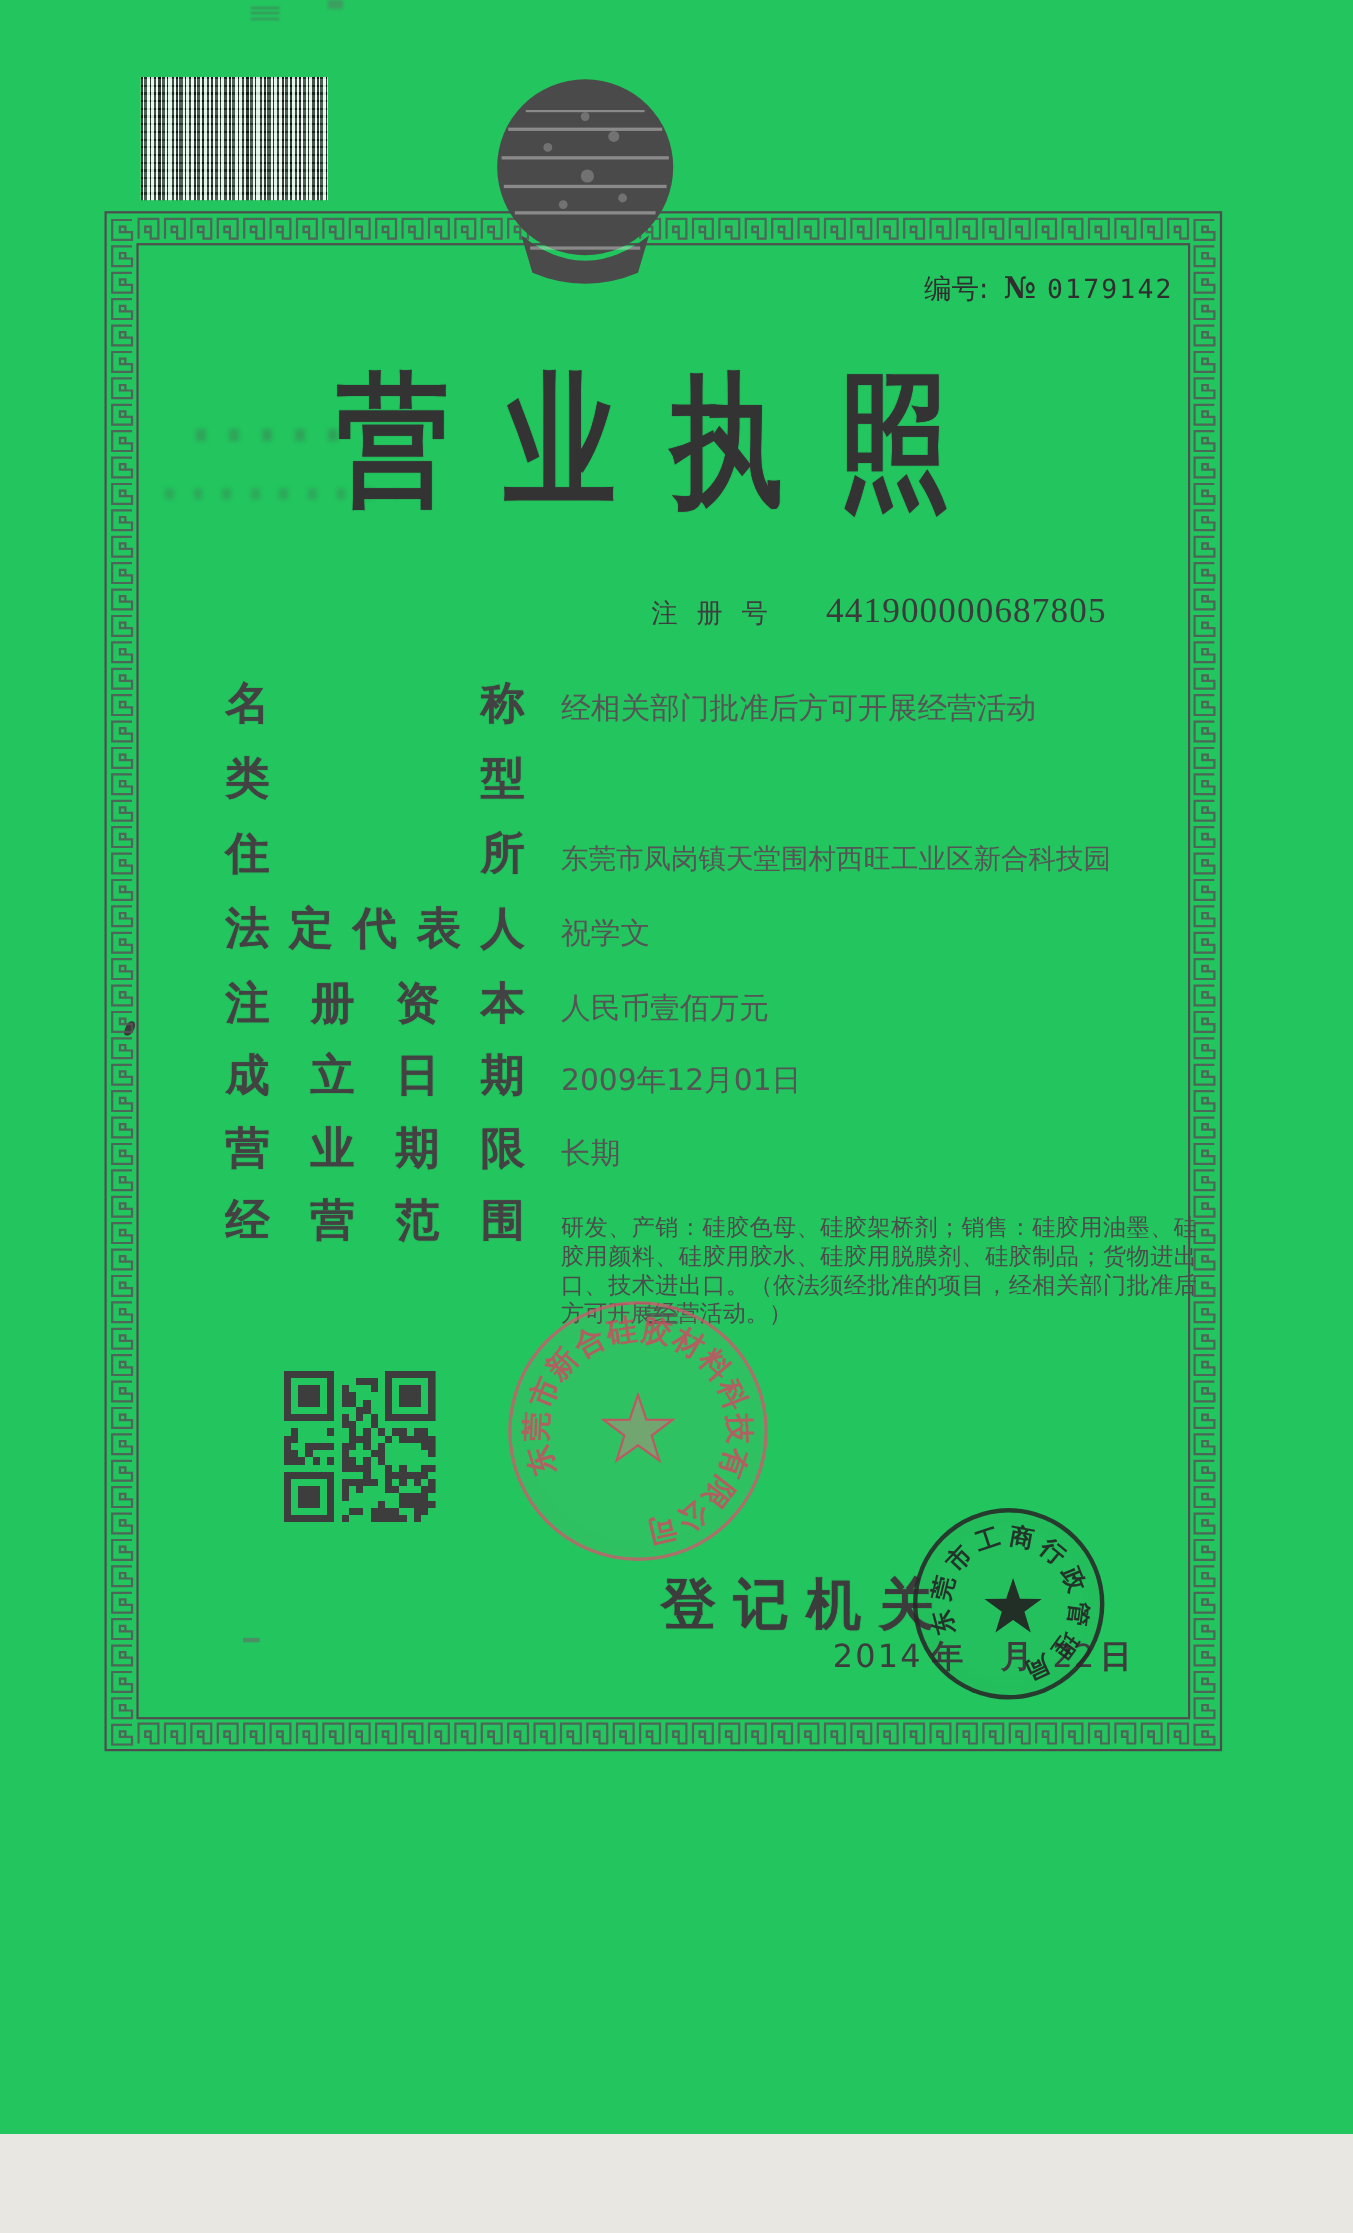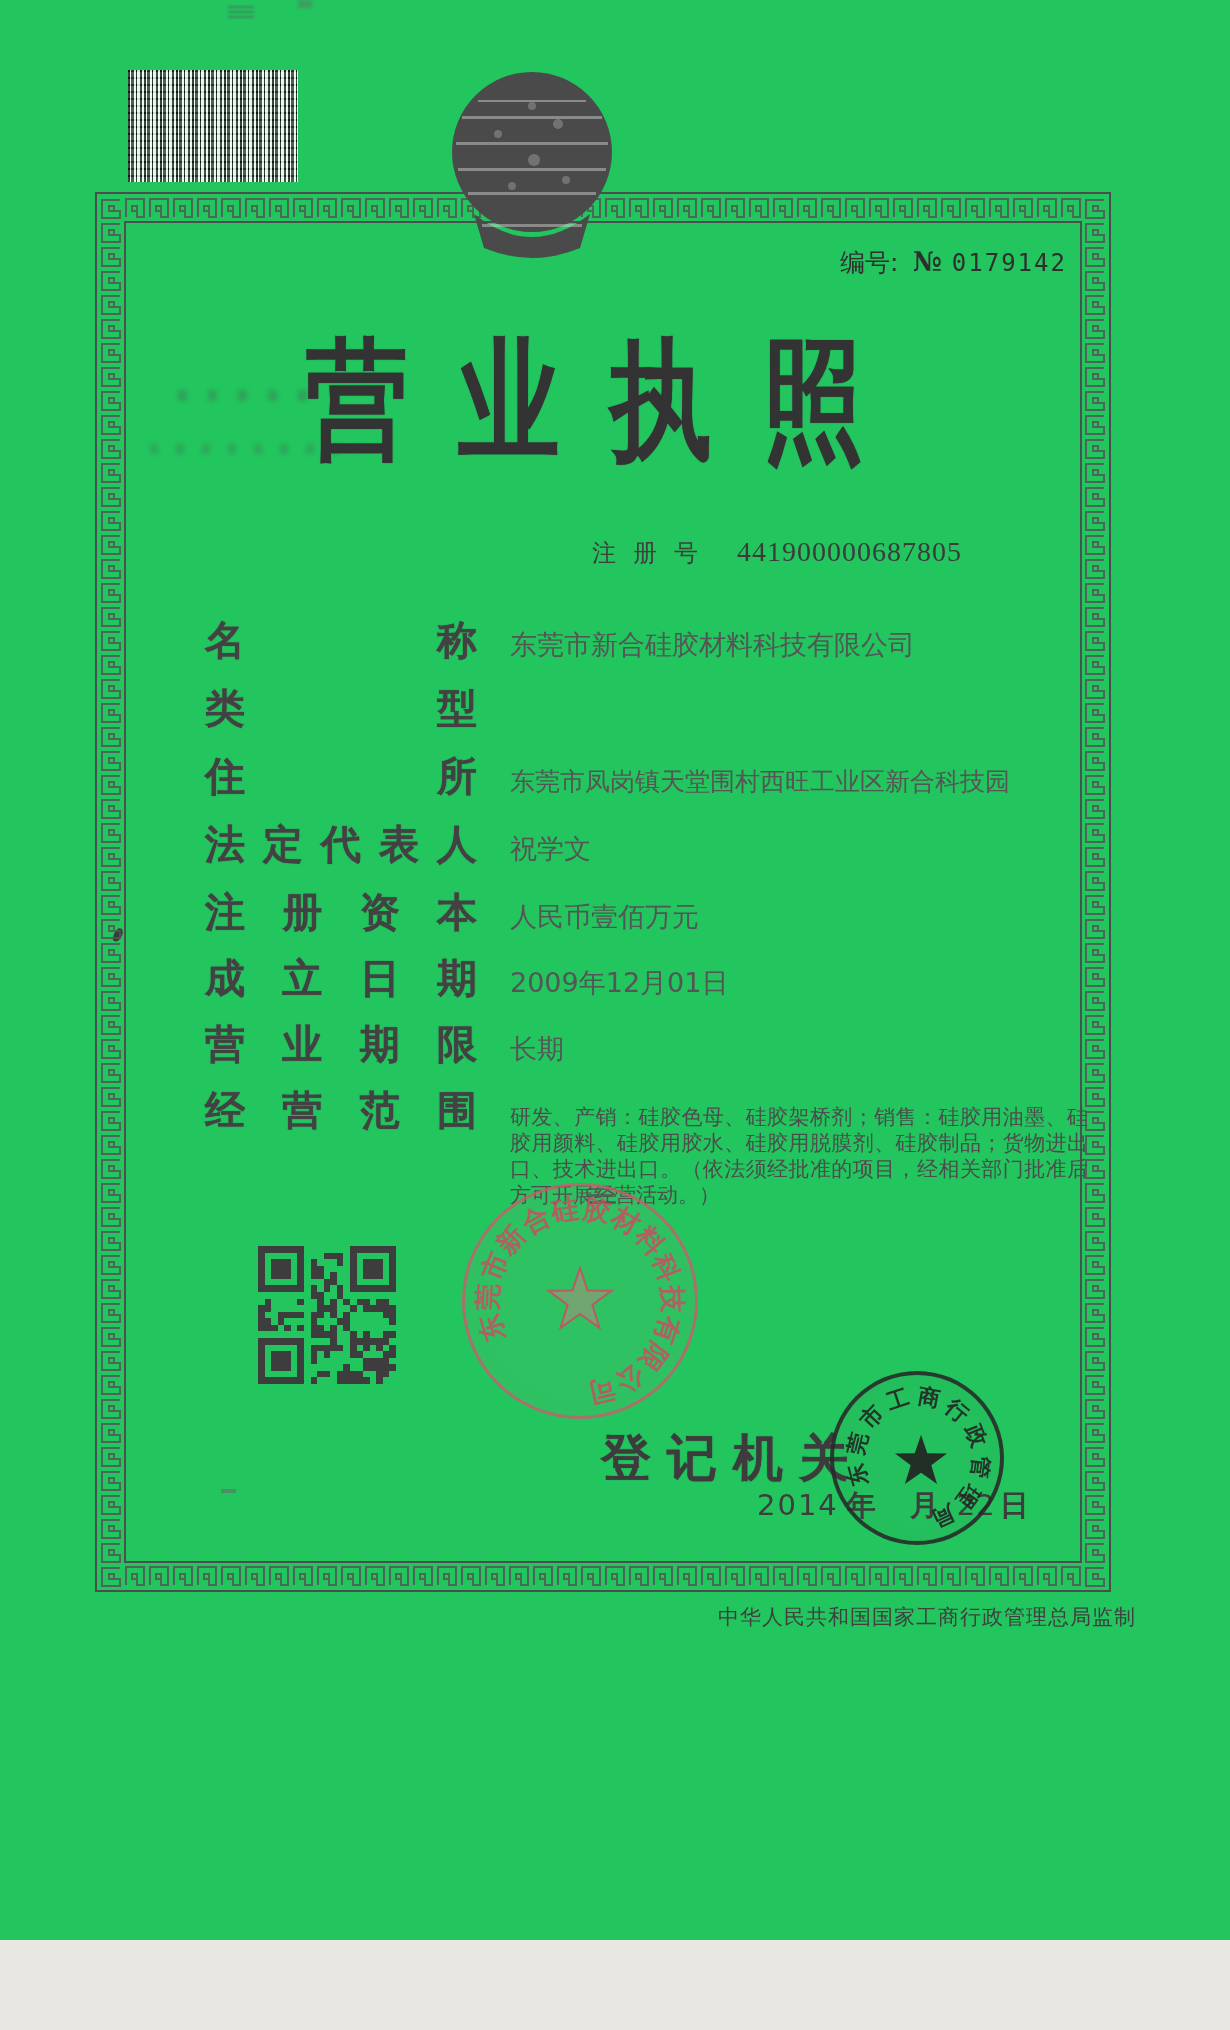--- a/index.html
+++ b/index.html
@@ -42,21 +42,21 @@
   #title{
     position:absolute;left:292px;top:330px;width:586px;height:150px;z-index:2;
     display:flex;justify-content:space-between;align-items:flex-start;
     font-size:130px;font-weight:900;color:#333;line-height:1.08;
     text-shadow:0 0 1px #3a3a3a;
   }
   #title span{display:inline-block;transform:scaleX(.78);transform-origin:center top;}
   
   #regno{position:absolute;left:592px;top:536px;z-index:2;display:flex;align-items:baseline;}
   #regno .lbl{font-size:24px;letter-spacing:17px;color:#3e3e3e;}
-  #regno .val{font-family:"Liberation Serif","DejaVu Serif",serif;font-size:28px;letter-spacing:1px;color:#3b3b3b;margin-left:22px;}
+  #regno .val{font-family:"Liberation Serif","DejaVu Serif",serif;font-size:32px;letter-spacing:1px;color:#3b3b3b;margin-left:36px;}
   
   .row{position:absolute;left:205px;display:flex;align-items:baseline;z-index:2;}
   .row-label{
     display:inline-flex;justify-content:space-between;width:272px;flex:0 0 272px;
     font-size:40px;font-weight:700;color:#424242;line-height:1.1;
     text-shadow:0 0 1px #4a4a4a;
   }
   .row-value{margin-left:33px;font-size:27px;color:#555;line-height:1.2;}
   .row-value.para{width:578px;font-size:21px;line-height:26px;color:#4c4c4c;text-align:justify;}
   #row-name{top:618px;}  #row-type{top:686px;}  #row-addr{top:754px;}
@@ -766,21 +766,21 @@
   <div id="regno">
     <span class="lbl">注册号</span>
     <span class="val">441900000687805</span>
   </div>
 
   <div class="row" id="row-name">
     <span class="row-label">
         <span>名</span>
         <span>称</span>
       </span>
-    <span class="row-value">东莞市新合硅胶材料科技有限公司</span>
+    <span class="row-value">经相关部门批准后方可开展经营活动</span>
   </div>
   <div class="row" id="row-type">
     <span class="row-label">
         <span>类</span>
         <span>型</span>
       </span>
   </div>
   <div class="row" id="row-addr">
     <span class="row-label">
         <span>住</span>
@@ -1097,15 +1097,14 @@
       <span class="seal-char" style="left: 26.4924px; top: 29.8923px; transform: rotate(-47.2222deg);">市</span>
       <span class="seal-char" style="left: 52.4982px; top: 13.147px; transform: rotate(-18.3333deg);">工</span>
       <span class="seal-char" style="left: 83.3577px; top: 11.0492px; transform: rotate(10.5556deg);">商</span>
       <span class="seal-char" style="left: 111.39px; top: 24.1211px; transform: rotate(39.4444deg);">行</span>
       <span class="seal-char" style="left: 129.62px; top: 49.1092px; transform: rotate(68.3333deg);">政</span>
       <span class="seal-char" style="left: 133.508px; top: 79.7945px; transform: rotate(97.2222deg);">管</span>
       <span class="seal-char" style="left: 122.088px; top: 108.54px; transform: rotate(126.111deg);">理</span>
       <span class="seal-char" style="left: 98.2023px; top: 128.191px; transform: rotate(155deg);">局</span>
     </div>
 
-  <div id="footer-right">中华人民共和国国家工商行政管理总局监制</div>
 
 </div>
 
 </body></html>

